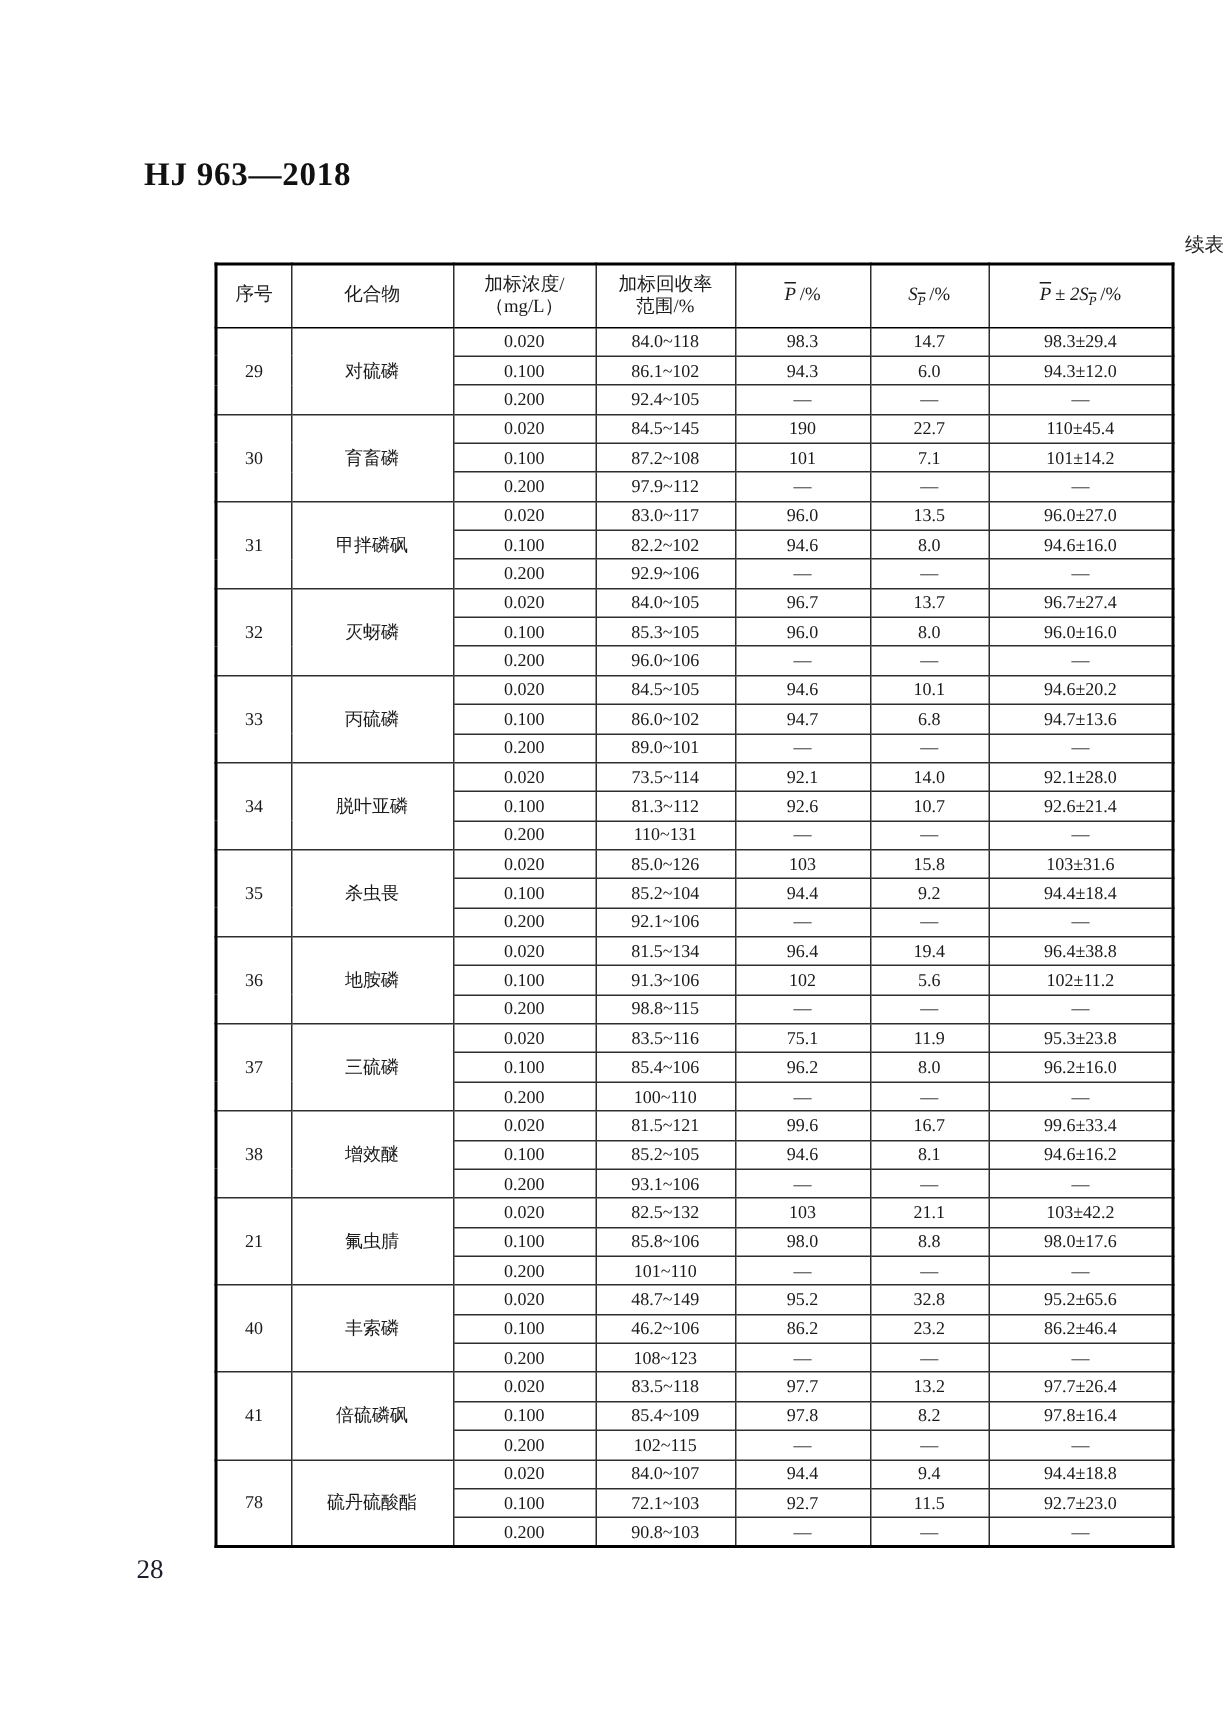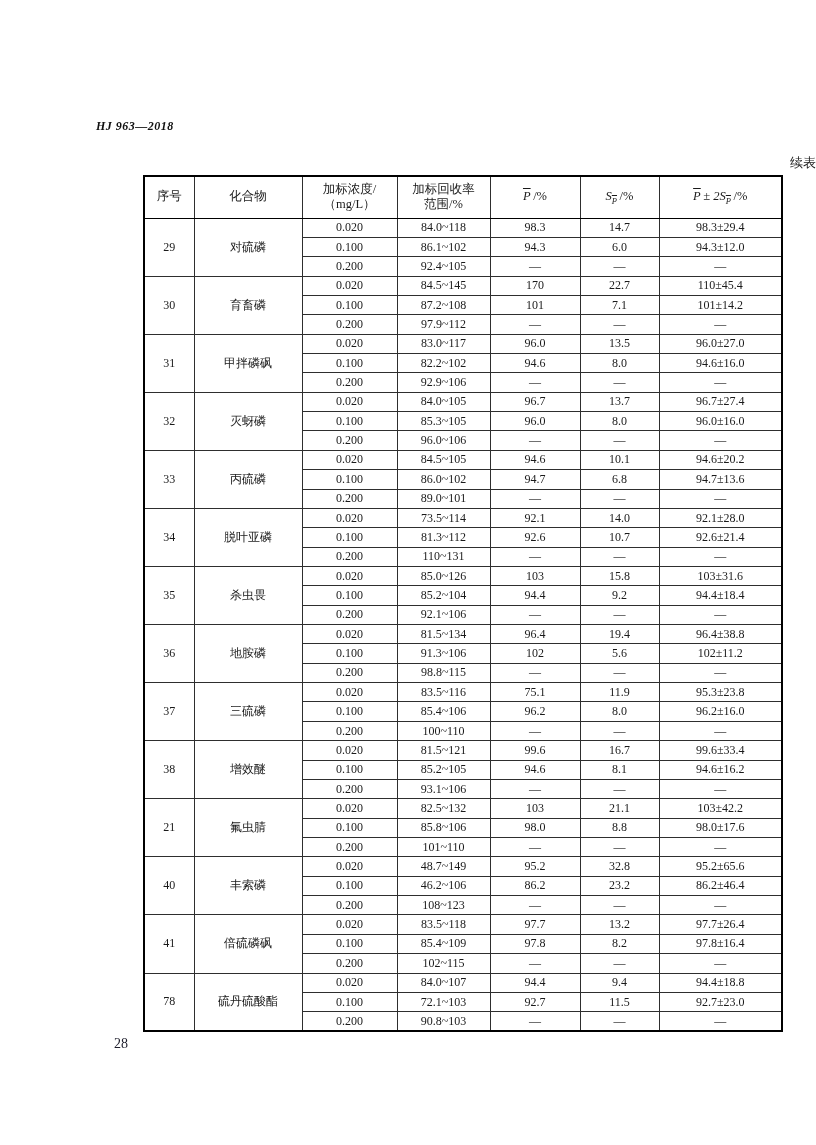--- a/index.html
+++ b/index.html
@@ -6,26 +6,25 @@
   html, body { background: #ffffff; }
   body {
     width: 816px; height: 1145px;
     position: relative;
     font-family: "Liberation Serif", "DejaVu Serif", serif;
     color: #1a1a1a;
     overflow: hidden;
   }
   .doc-number {
     position: absolute;
-    left: 96px; top: 119px;
-    font-size: 12px;
+    left: 96px; top: 103px;
+    font-size: 22px;
     font-weight: bold;
     letter-spacing: 0.5px;
     color: #111;
-    font-style: italic;
   }
   .table-wrap {
     position: absolute;
     left: 96px; top: 154px;
     width: 772px;
   }
   .continued {
     text-align: right;
     padding-right: 52px;
     font-size: 13px;
@@ -60,22 +59,22 @@
   thead tr { height: 42px; }
   thead th { font-size: 12.5px; border-bottom: 1.5px solid #000; }
   tbody tr { height: 19.36px; }
   tbody tr.group-start td { border-top: 1.6px solid #000; }
   .sym { font-style: italic; font-family: "Liberation Serif", serif; }
   .pbar { font-style: italic; text-decoration: overline; }
   sub.psub { font-size: 8.5px; line-height: 0; }
   sub.psub .pbar { font-size: 8.5px; }
   .page-number {
     position: absolute;
-    left: 114px; top: 1036px;
-    font-size: 14px;
+    left: 91px; top: 1036px;
+    font-size: 18px;
     color: #1d1d2b;
   }
 </style>
 </head>
 <body>
 
 <div class="doc-number">HJ 963—2018</div>
 
 <div class="table-wrap">
   <div class="continued">续表</div>
@@ -136,21 +135,21 @@
     <td class="bind-entry">—</td>
     <td class="bind-entry">—</td>
     <td class="bind-entry">—</td>
   </tr>
 
   <tr class="group-start">
     <td rowspan="3" class="bind-no">30</td>
     <td rowspan="3" class="bind-comp">育畜磷</td>
     <td class="bind-entry">0.020</td>
     <td class="bind-entry">84.5~145</td>
-    <td class="bind-entry">170</td>
+    <td class="bind-entry">190</td>
     <td class="bind-entry">22.7</td>
     <td class="bind-entry">110±45.4</td>
   </tr>
   <tr>
     <td class="bind-entry">0.100</td>
     <td class="bind-entry">87.2~108</td>
     <td class="bind-entry">101</td>
     <td class="bind-entry">7.1</td>
     <td class="bind-entry">101±14.2</td>
   </tr>

